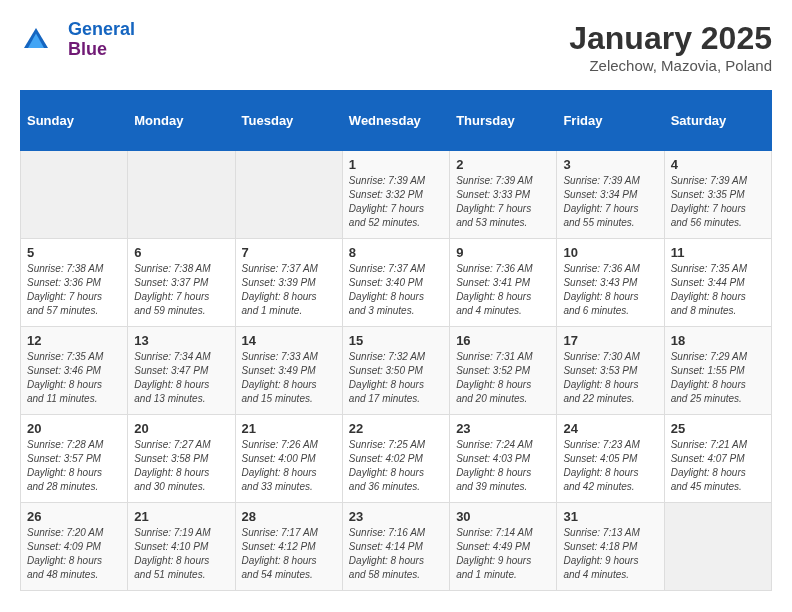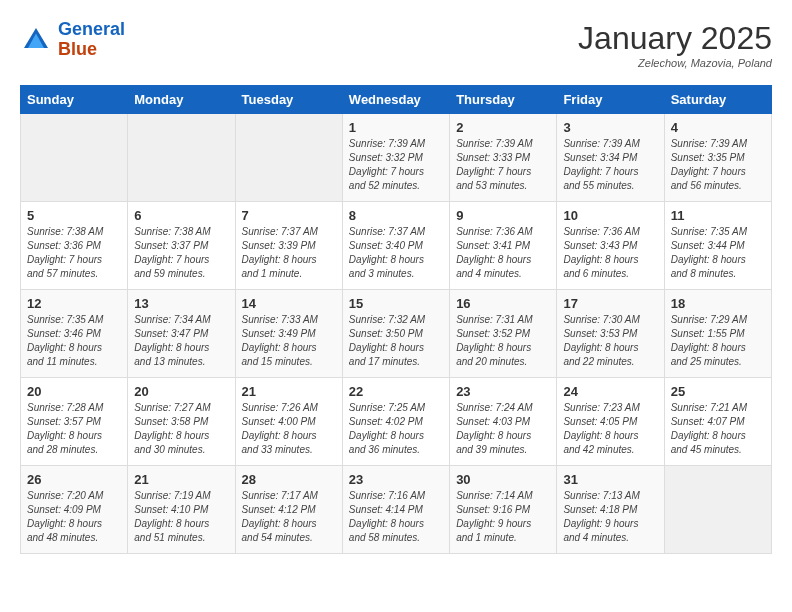--- a/index.html
+++ b/index.html
@@ -12,57 +12,56 @@
     }
     .header {
       display: flex;
       justify-content: space-between;
       align-items: flex-start;
       margin-bottom: 16px;
     }
     .logo {
       display: flex;
       align-items: center;
-      gap: 6px;
+      gap: 16px;
     }
     .logo-text {
       font-size: 18px;
       font-weight: bold;
       color: #333;
       line-height: 1.1;
     }
     .logo-text span {
       color: #1565C0;
     }
     .logo-icon {
       width: 32px;
       height: 32px;
     }
     .title-section {
       text-align: right;
     }
     .month-title {
       font-size: 32px;
-      font-weight: 400;
+      font-weight: 700;
       color: #333;
     }
     .subtitle {
-      font-size: 11px;
+      font-size: 15px;
       color: #555;
-      font-style: italic;
     }
     table {
       width: 100%;
       border-collapse: collapse;
       table-layout: fixed;
     }
     thead tr th {
       background-color: #1565C0;
       color: #fff;
-      padding: 6px 6px;
+      padding: 22px 6px;
       font-size: 13px;
       font-weight: bold;
       text-align: left;
       border: 1px solid #1565C0;
     }
     tbody tr td {
       vertical-align: top;
       padding: 6px 6px;
       font-size: 10.5px;
       color: #333;
@@ -93,21 +92,21 @@
 <body>
 
 <div class="header">
   <div class="logo">
     <svg class="logo-icon" viewBox="0 0 40 40">
       <polygon points="20,5 35,30 5,30" fill="#1565C0"></polygon>
       <polygon points="20,12 30,30 10,30" fill="#42A5F5"></polygon>
     </svg>
     <div class="logo-text">
       <div><span>General</span></div>
-      <div><span style="color:#c2410c">Blue</span></div>
+      <div><span style="color:#701a75">Blue</span></div>
     </div>
   </div>
   <div class="title-section">
     <div class="month-title">January 2025</div>
     <div class="subtitle">Zelechow, Mazovia, Poland</div>
   </div>
 </div>
 
 <table>
   <thead>
@@ -304,21 +303,21 @@
         </td>
         <td>
           <span class="day-num">23</span>
           <div class="cell-info">Sunrise: 7:16 AM
 Sunset: 4:14 PM
 Daylight: 8 hours and 58 minutes.</div>
         </td>
         <td>
           <span class="day-num">30</span>
           <div class="cell-info">Sunrise: 7:14 AM
-Sunset: 9:16 PM
+Sunset: 4:49 PM
 Daylight: 9 hours and 1 minute.</div>
         </td>
         <td>
           <span class="day-num">31</span>
           <div class="cell-info">Sunrise: 7:13 AM
 Sunset: 4:18 PM
 Daylight: 9 hours and 4 minutes.</div>
         </td>
         <td class="empty-cell"></td>
       </tr>

